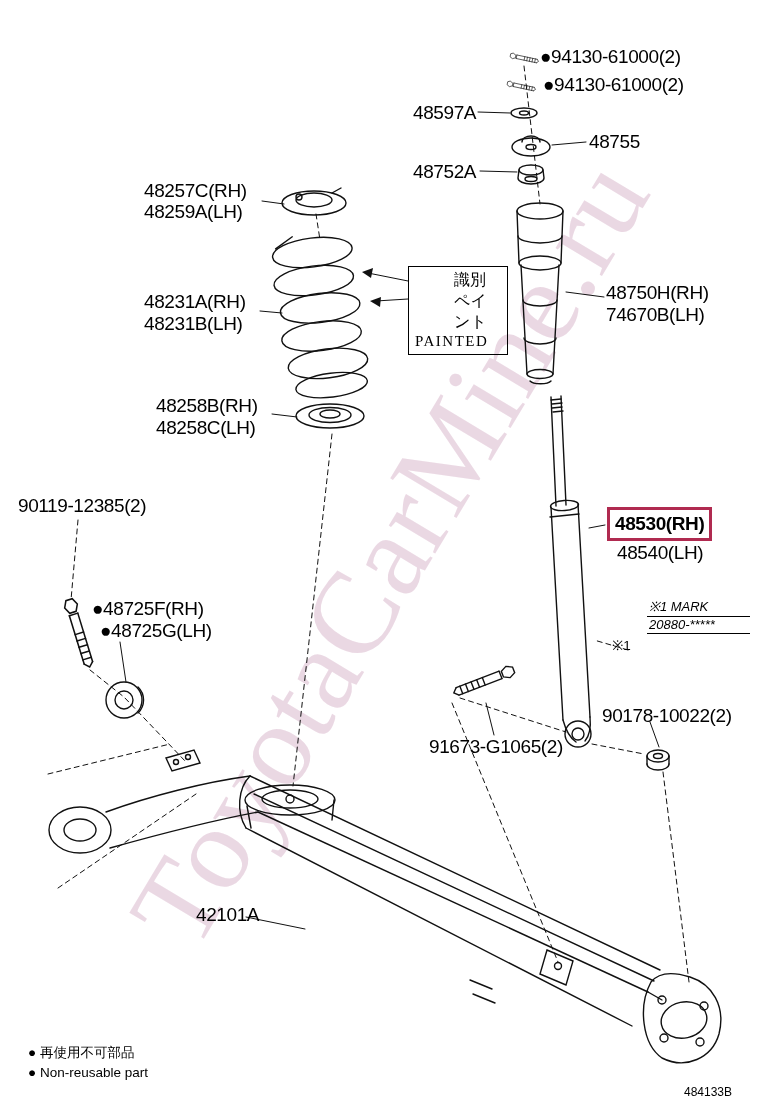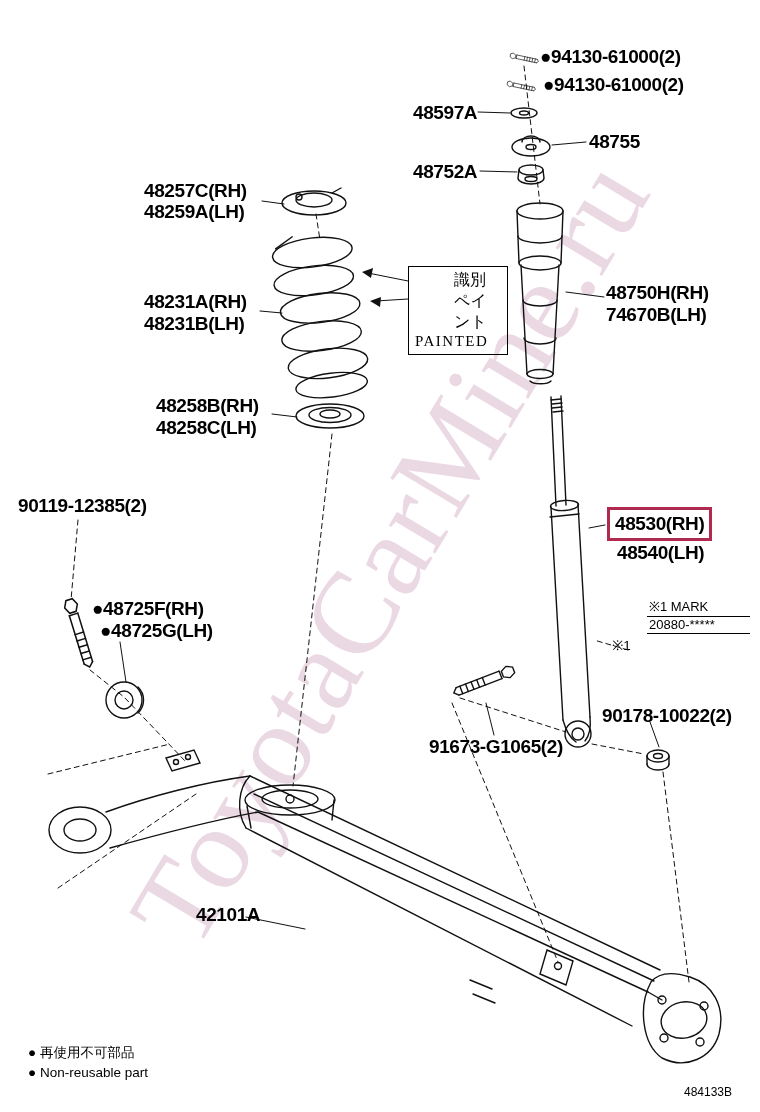--- a/index.html
+++ b/index.html
@@ -9,36 +9,36 @@
     font-family:"Liberation Sans", sans-serif; overflow:hidden; color:#000;
   }
   .watermark {
     position:absolute; left:-70px; top:485px; width:920px; text-align:center;
     font-family:"Liberation Serif", serif; font-size:118px; white-space:nowrap;
     color:#d7b3c9; opacity:.5; letter-spacing:1px;
     transform:rotate(-59deg); transform-origin:center; z-index:1;
   }
   svg.art { position:absolute; left:0; top:0; z-index:2; }
   .plabel {
-    position:absolute; z-index:3; font-weight:700; font-size:19px;
+    position:absolute; z-index:3; font-weight:400; font-size:19px;
     letter-spacing:-0.4px; white-space:nowrap; line-height:1.12;
   }
   .small { font-size:13.5px; font-weight:400; letter-spacing:0; }
   .painted-box {
     position:absolute; left:408px; top:266px; width:100px; z-index:3;
     border:1.5px solid #000; padding:3px 6px 4px; background:transparent;
   }
   .painted-jp { font-size:16px; font-weight:400;margin-left:39px; }
   .painted-en { font-size:15px; font-weight:400; letter-spacing:1.5px;font-family:Liberation Serif, serif; }
   .hlbox {
     position:absolute; left:607px; top:507px; z-index:3;
     border:3px solid #b02a50; padding:1px 5px; background:transparent;
   }
   .hlbox .in { font-weight:700; font-size:19px; letter-spacing:-0.4px; line-height:26px; white-space:nowrap; }
-  .marktable { position:absolute; left:647px; top:597px; width:103px; z-index:3; font-size:13px; }
+  .marktable { position:absolute; left:647px; top:597px; width:103px; z-index:3; font-size:13px;font-style:italic; }
   .marktable .row { border-bottom:1px solid #000; padding:0 2px 1px; white-space:nowrap; }
 </style>
 </head>
 <body>
 
 <div class="watermark">ToyotaCarMine.ru</div>
 
 <svg class="art" width="760" height="1112" viewBox="0 0 760 1112">
   <defs>
     <g id="bolt" stroke="#111" fill="none" stroke-width="1.4">

